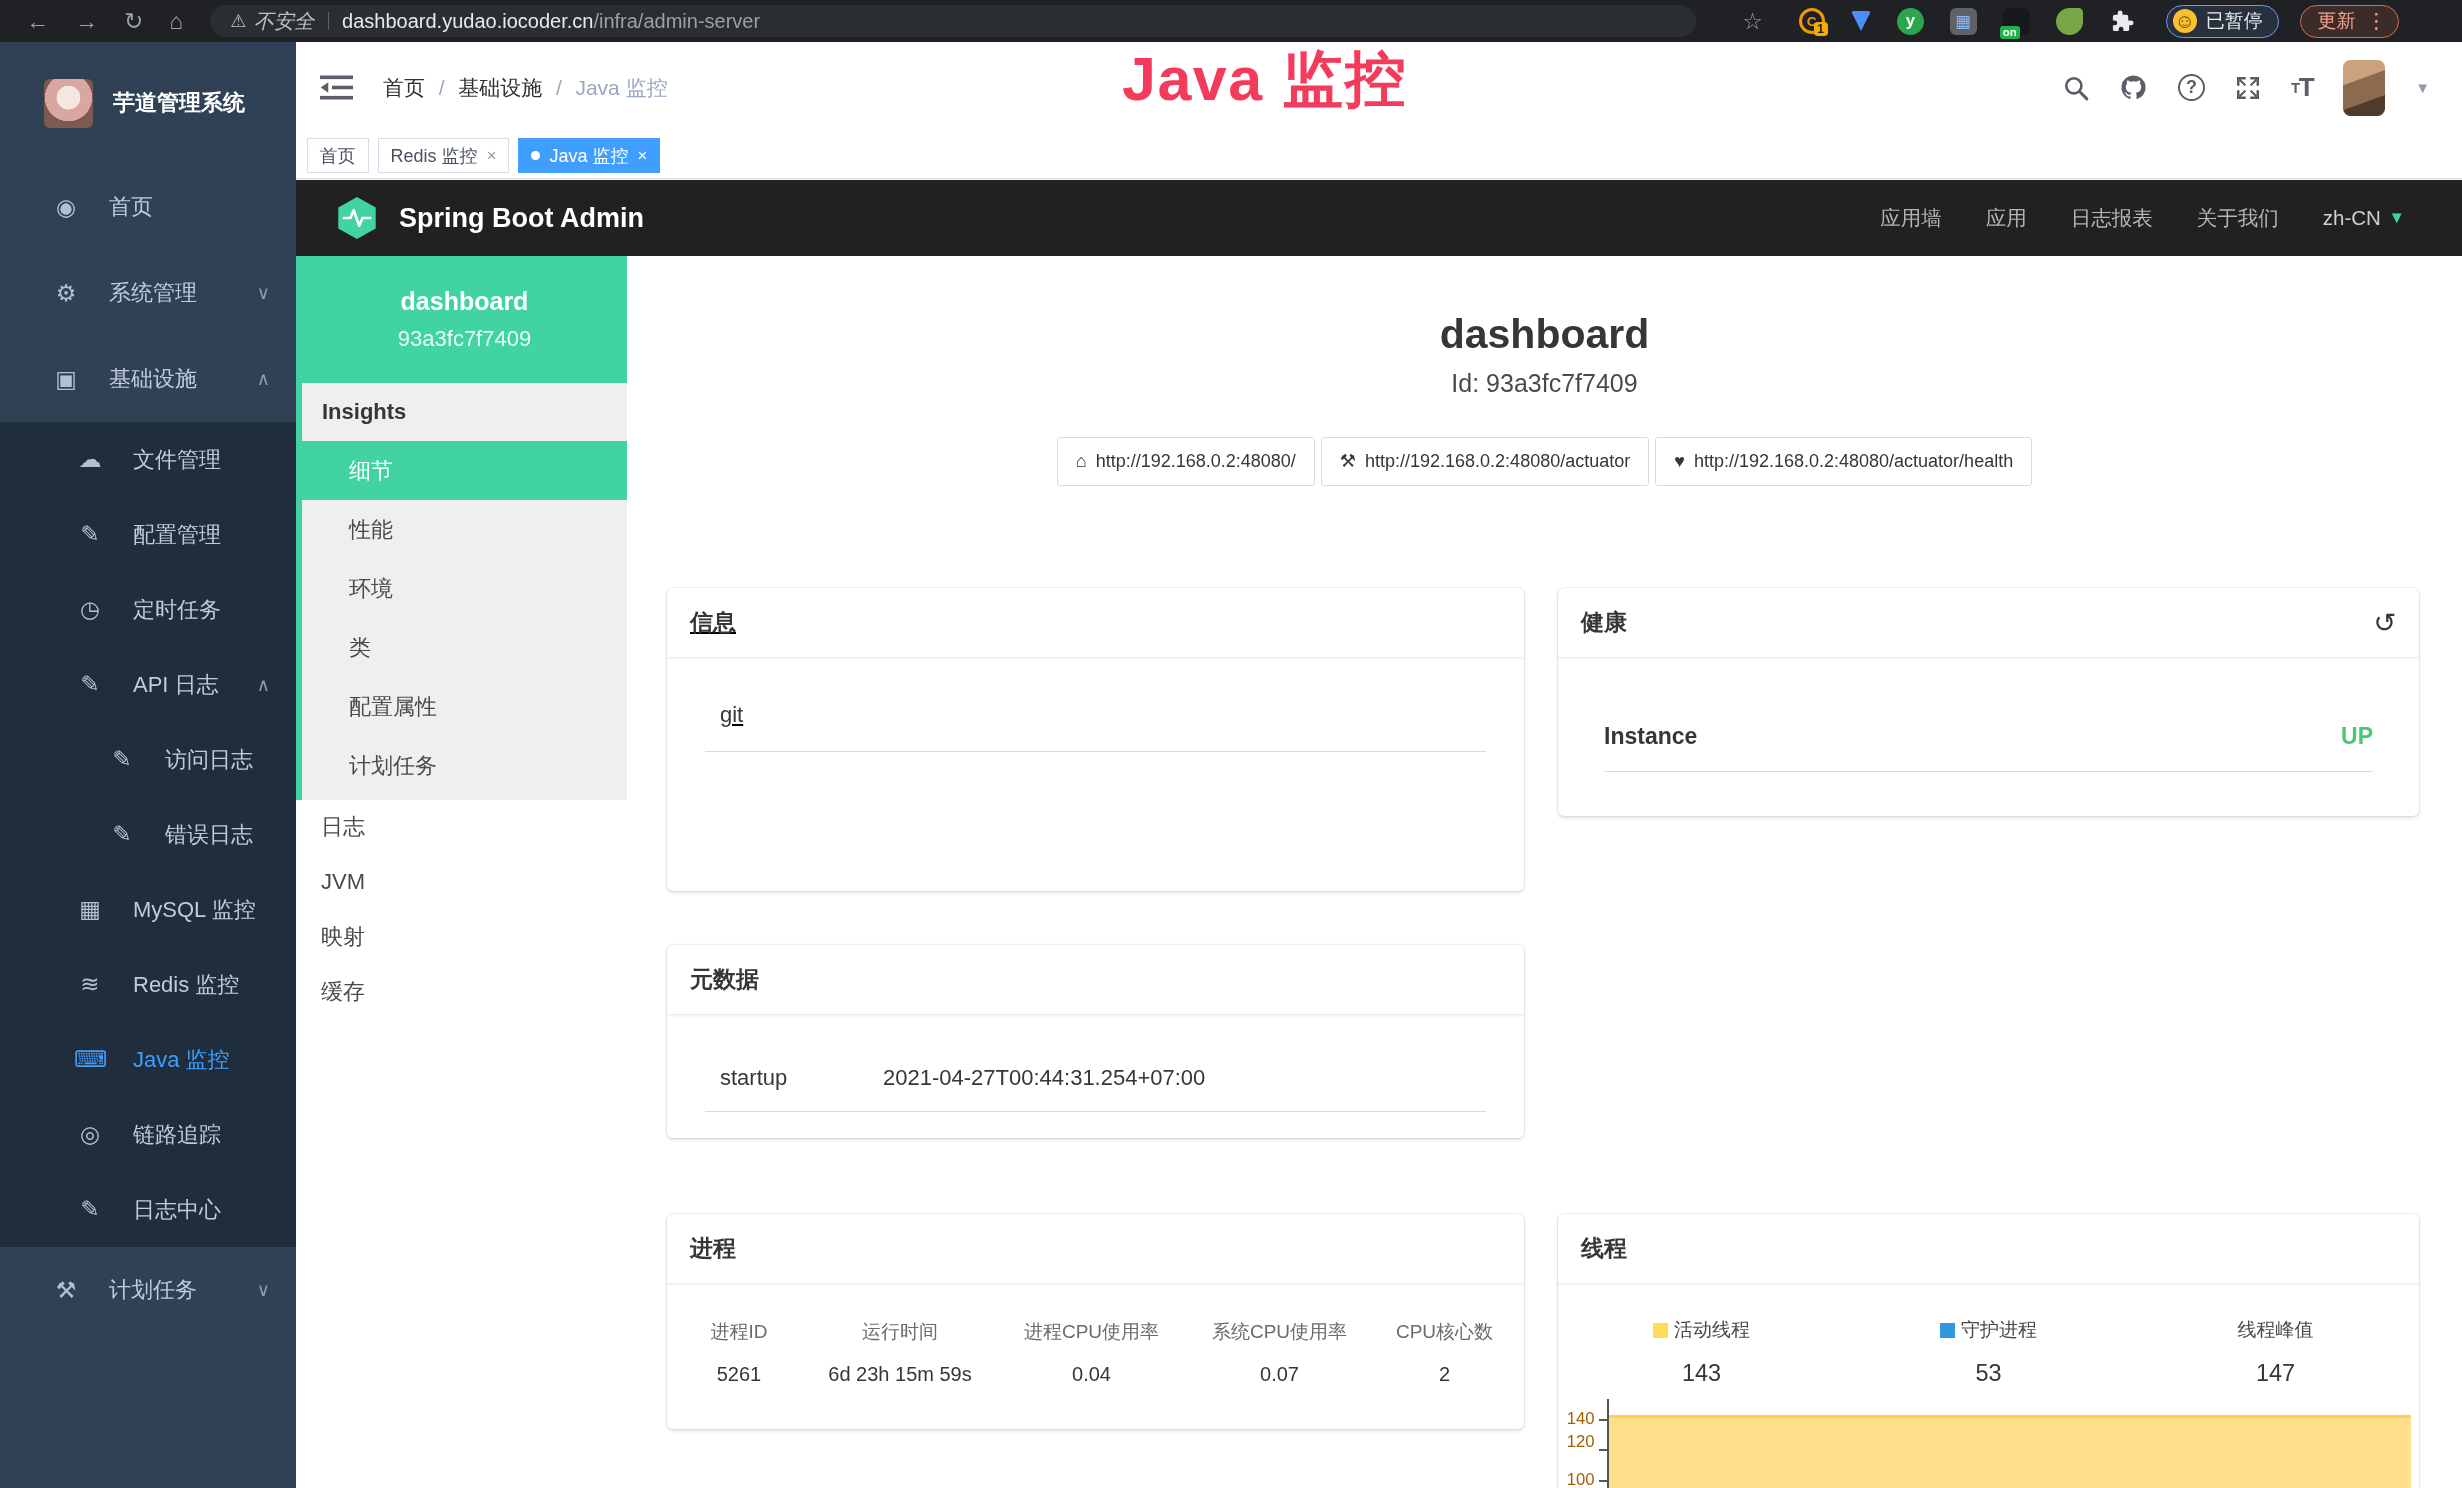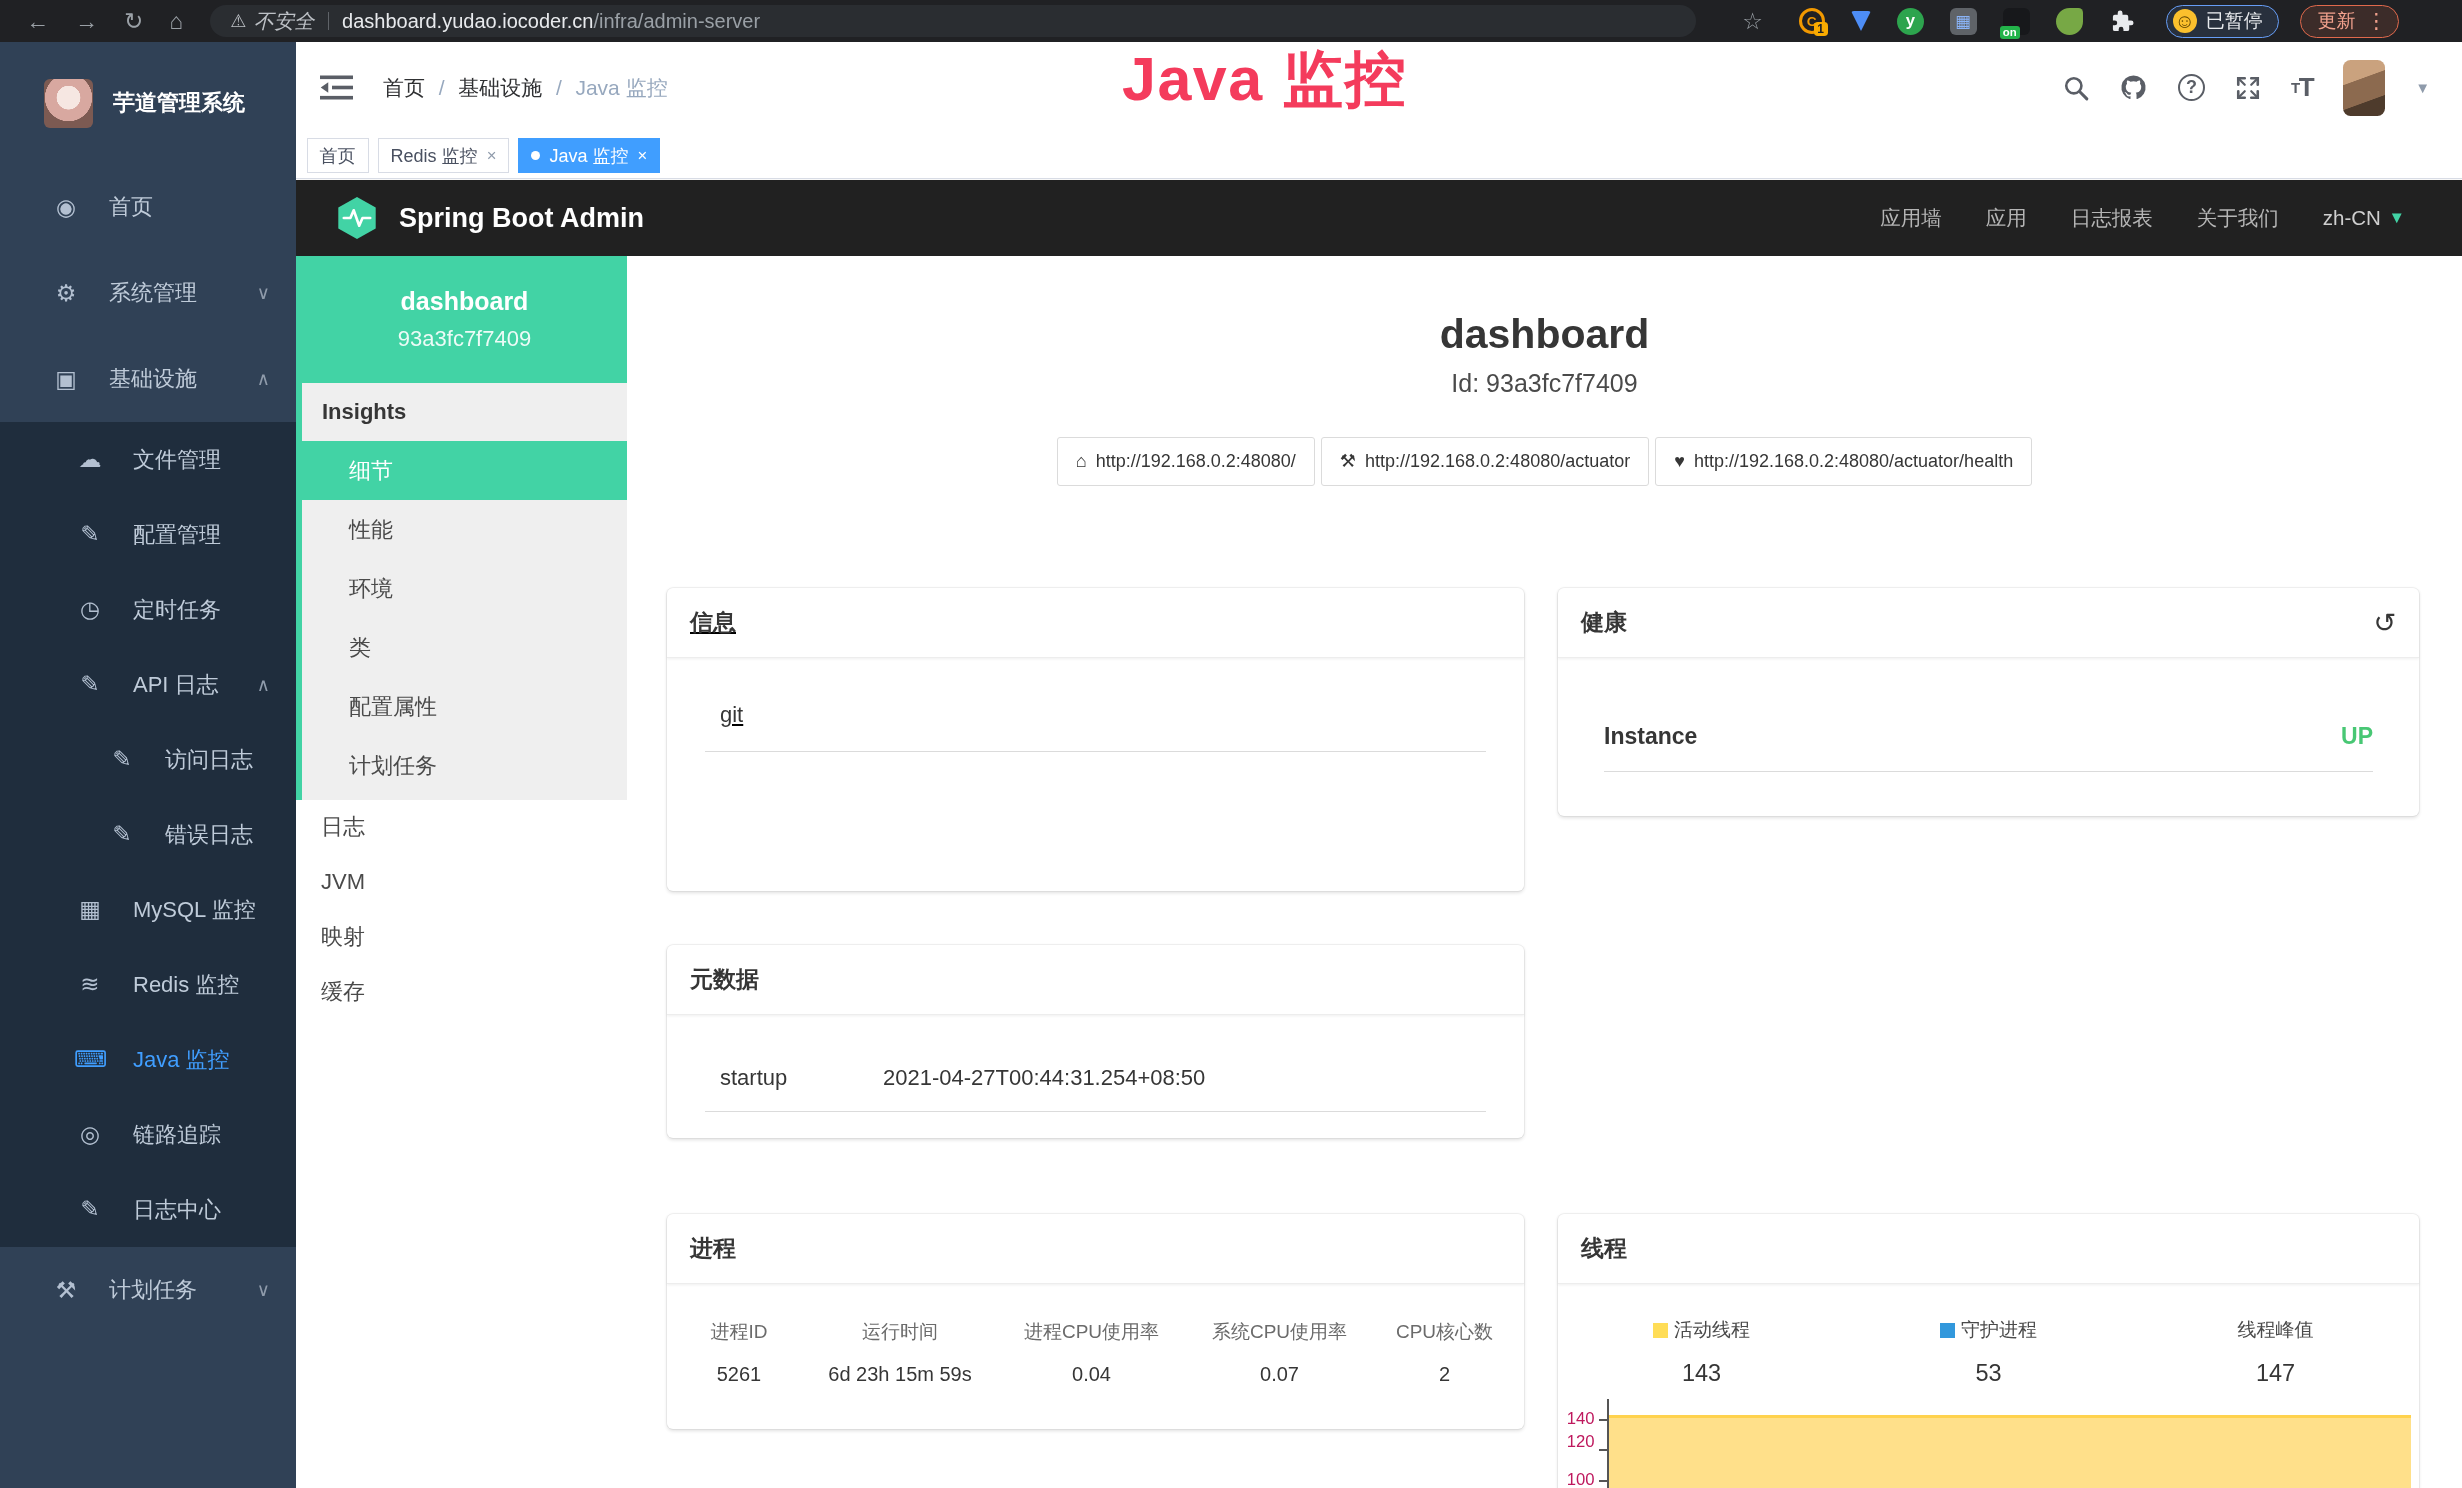--- a/index.html
+++ b/index.html
@@ -150,21 +150,21 @@
   .card-threads { left:931px; top:958px; width:861px; height:364px; }
   .leg-row { display:flex; margin-top:33px; }
   .leg-col { width:287px; display:flex; align-items:center; justify-content:center; gap:6px;
     font-size:19px; color:#4a4a4a; }
   .leg-sq { width:15px; height:15px; }
   .val-row { display:flex; margin-top:16.7px; }
   .val-col { width:287px; text-align:center; font-size:23.5px; color:#363636; }
   .chart { position:absolute; left:0; top:174px; width:861px; height:190px; }
   .axis { position:absolute; left:49px; top:10.6px; width:1.5px; height:179px; background:#555; }
   .tick { position:absolute; width:9px; height:1.5px; background:#555; left:41px; }
-  .ylab { position:absolute; width:35px; text-align:right; font-size:16.7px; color:#be185d; left:1.5px; }
+  .ylab { position:absolute; width:35px; text-align:right; font-size:16.7px; color:#a16207; left:1.5px; }
   .area { position:absolute; left:51px; top:27px; width:802px; height:162px;
     background:#ffe08a; border-top:3.8px solid #ffd24d; }
 
   .annotation { position:absolute; left:1122px; top:39px; font-size:61px; font-weight:600;
     color:#f43b5c; letter-spacing:1.5px; }
 
   
   svg { display:block; }
 </style>
 </head>
@@ -425,21 +425,21 @@
         <span class="health-value" style="color:#48c774">UP</span>
       </div>
     </div>
 
     <div class="card card-meta">
       <div class="card-header">
         <span class="card-title">元数据</span>
       </div>
       <div class="meta-row">
         <div class="meta-label">startup</div>
-        <div class="meta-value">2021-04-27T00:44:31.254+08:50</div>
+        <div class="meta-value">2021-04-27T00:44:31.254+07:00</div>
       </div>
     </div>
 
     <div class="card card-proc">
       <div class="card-header">
         <span class="card-title">进程</span>
       </div>
       <div class="proc-head">
         <div class="pc pc1">进程ID</div>
         <div class="pc pc2">运行时间</div>

